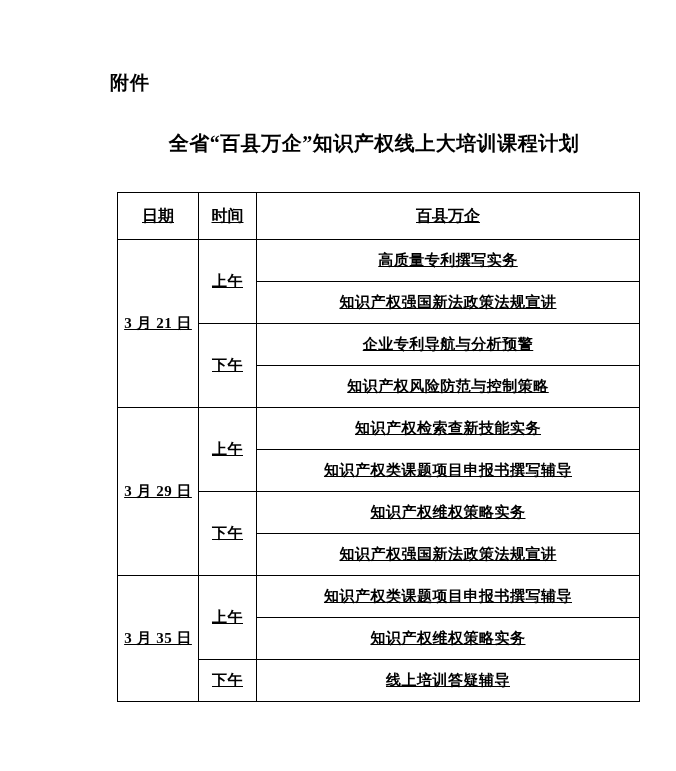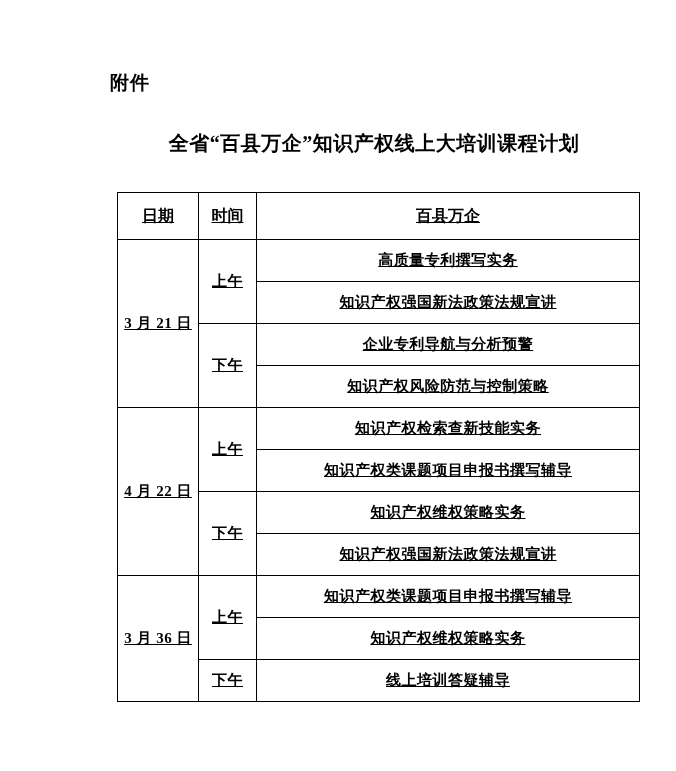--- a/index.html
+++ b/index.html
@@ -110,37 +110,37 @@
       </tr>
       <tr>
         <td class="time-cell" rowspan="2">下午</td>
         <td class="course-cell">企业专利导航与分析预警</td>
       </tr>
       <tr>
         <td class="course-cell">知识产权风险防范与控制策略</td>
       </tr>
 
       <tr>
-        <td class="date-cell" rowspan="4">4 月 22 日</td>
+        <td class="date-cell" rowspan="4">3 月 29 日</td>
         <td class="time-cell" rowspan="2">上午</td>
         <td class="course-cell">知识产权检索查新技能实务</td>
       </tr>
       <tr>
         <td class="course-cell">知识产权类课题项目申报书撰写辅导</td>
       </tr>
       <tr>
         <td class="time-cell" rowspan="2">下午</td>
         <td class="course-cell">知识产权维权策略实务</td>
       </tr>
       <tr>
         <td class="course-cell">知识产权强国新法政策法规宣讲</td>
       </tr>
 
       <tr>
-        <td class="date-cell" rowspan="3">3 月 36 日</td>
+        <td class="date-cell" rowspan="3">3 月 35 日</td>
         <td class="time-cell" rowspan="2">上午</td>
         <td class="course-cell">知识产权类课题项目申报书撰写辅导</td>
       </tr>
       <tr>
         <td class="course-cell">知识产权维权策略实务</td>
       </tr>
       <tr>
         <td class="time-cell">下午</td>
         <td class="course-cell">线上培训答疑辅导</td>
       </tr>

